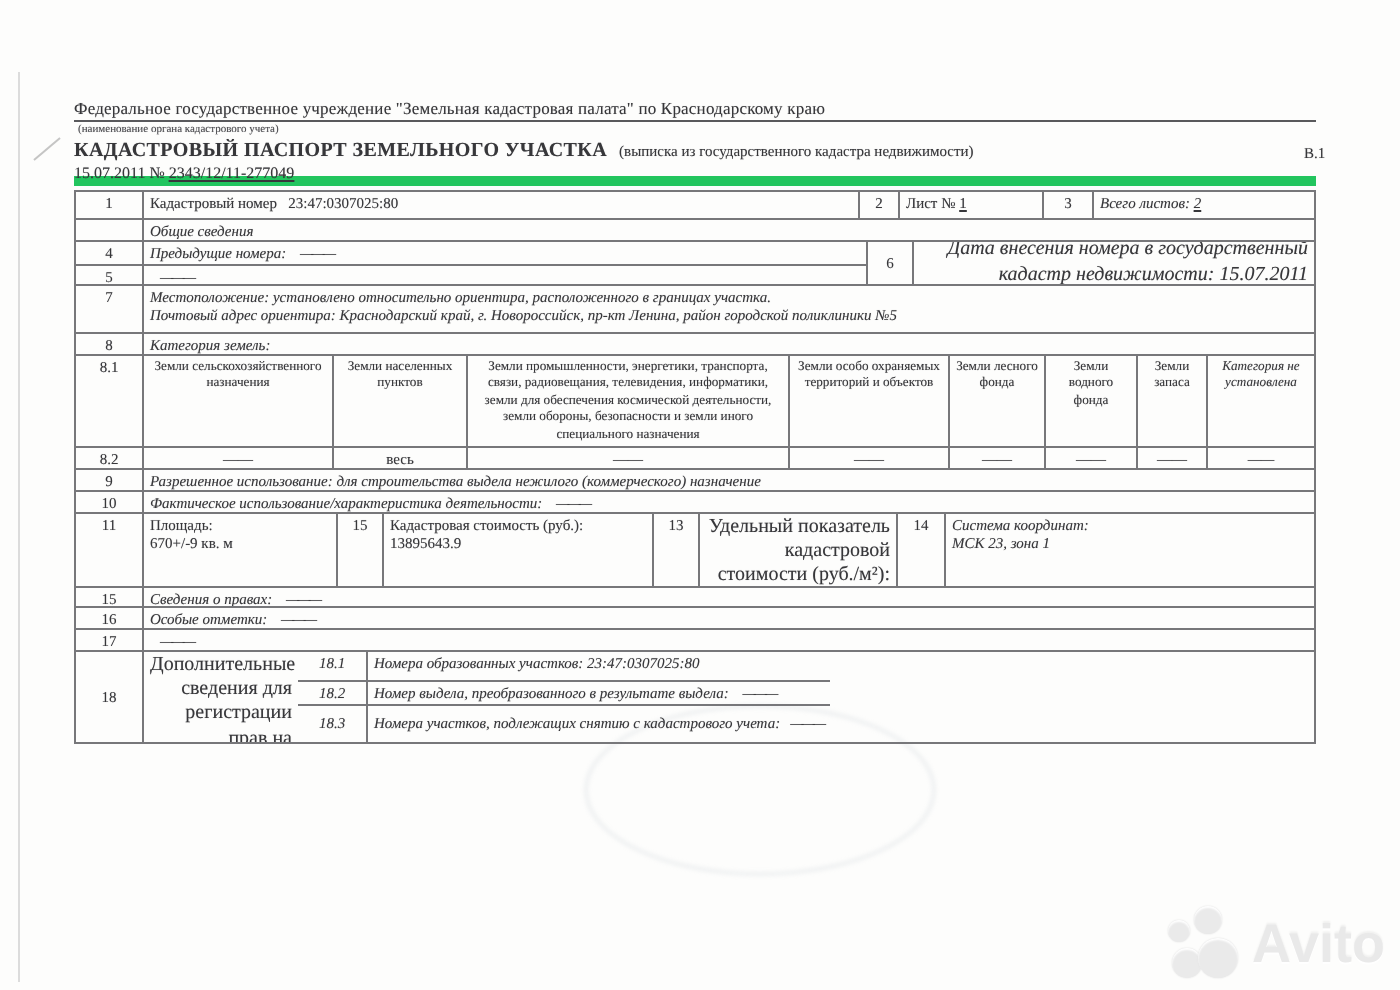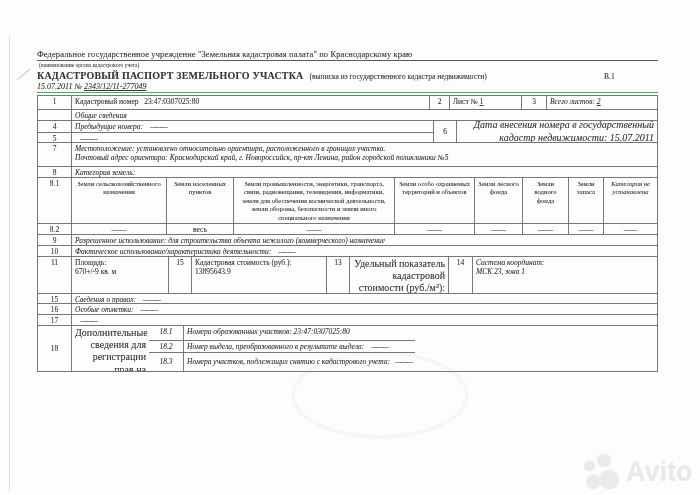--- a/index.html
+++ b/index.html
@@ -22,22 +22,22 @@
   .stamp-ghost{
     position:absolute;left:292px;top:352px;width:176px;height:86px;border-radius:50%;
     border:2px solid rgba(160,172,188,.16);filter:blur(1px);
   }
   
   .org{position:absolute;left:37px;top:49px;width:621px;font-size:8.5px;border-bottom:1px solid #59595c;padding-bottom:1px;letter-spacing:.1px;}
   .org-cap{position:absolute;left:39px;top:62px;font-size:5.5px;color:#4c4c50;}
   .titlebar{position:absolute;left:37px;top:70px;width:621px;font-size:10px;}
   .title{font-weight:bold;letter-spacing:.2px;}
   .title-note{font-size:7.5px;margin-left:6px;}
-  .form-code{position:absolute;left:604px;top:72px;font-size:7.5px;}
-  .issue{position:absolute;left:37px;top:82px;width:621px;font-size:8px;border-bottom:1px solid #22c55e;height:11px;font-style:italic;}
+  .form-code{position:absolute;left:652px;top:72px;font-size:7.5px;}
+  .issue{position:absolute;left:37px;top:82px;width:621px;font-size:8px;border-bottom:5px solid #22c55e;height:11px;}
   .u{text-decoration:underline;}
   
   .tbl{position:absolute;left:37px;top:95px;width:621px;border:1px solid var(--bc);font-size:7.5px;line-height:1.2;}
   .row{display:flex;border-top:1px solid var(--bc);align-items:stretch;}
   .row:first-child{border-top:none;}
   .c{border-left:1px solid var(--bc);padding:1px 3px;overflow:hidden;}
   .c:first-child{border-left:none;}
   .num{flex:none;width:33px;text-align:center;padding:1px 0;}
   .grow{flex:1;font-style:italic;}
   .stack{display:flex;flex-direction:column;flex:none;}
@@ -159,21 +159,21 @@
       <div class="c ctr" style="width:161px">——</div>
       <div class="c ctr" style="width:80px">——</div>
       <div class="c ctr" style="width:48px">——</div>
       <div class="c ctr" style="width:46px">——</div>
       <div class="c ctr" style="width:35px">——</div>
       <div class="c ctr grow">——</div>
     </div>
 
     <div class="row" style="height:11px">
       <div class="c num">9</div>
-      <div class="c grow">Разрешенное использование: для строительства объекта нежилого (коммерческого) назначение</div>
+      <div class="c grow">Разрешенное использование: для строительства выдела нежилого (коммерческого) назначение</div>
     </div>
 
     <div class="row" style="height:11px">
       <div class="c num">10</div>
       <div class="c grow">
         <span>Фактическое использование/характеристика деятельности:</span>
         <span class="dash">———</span>
       </div>
     </div>
 

